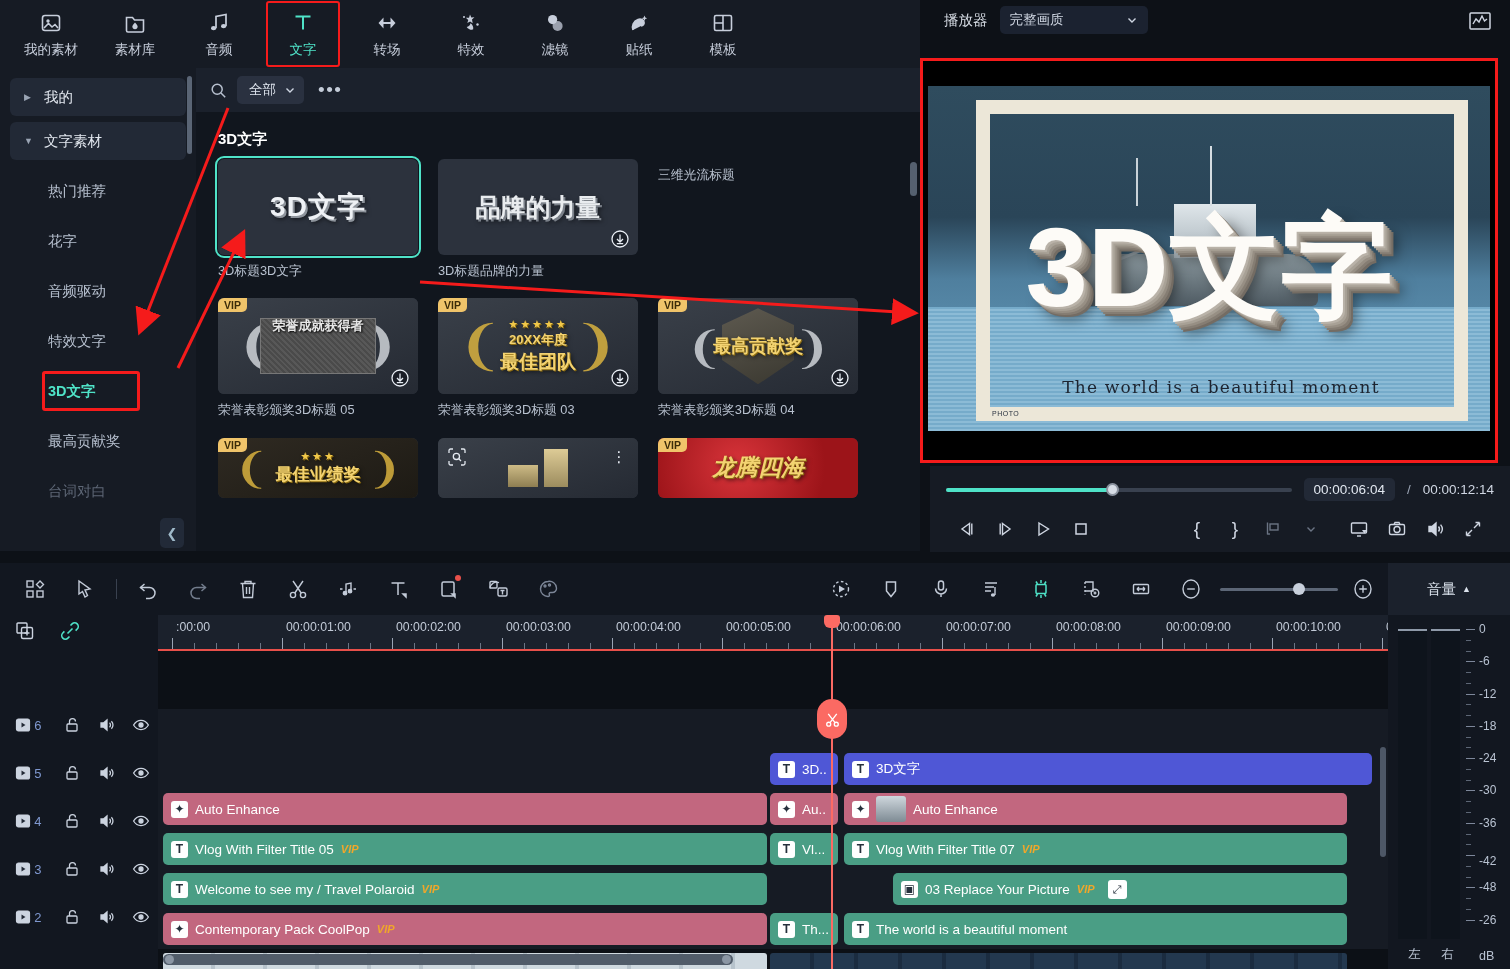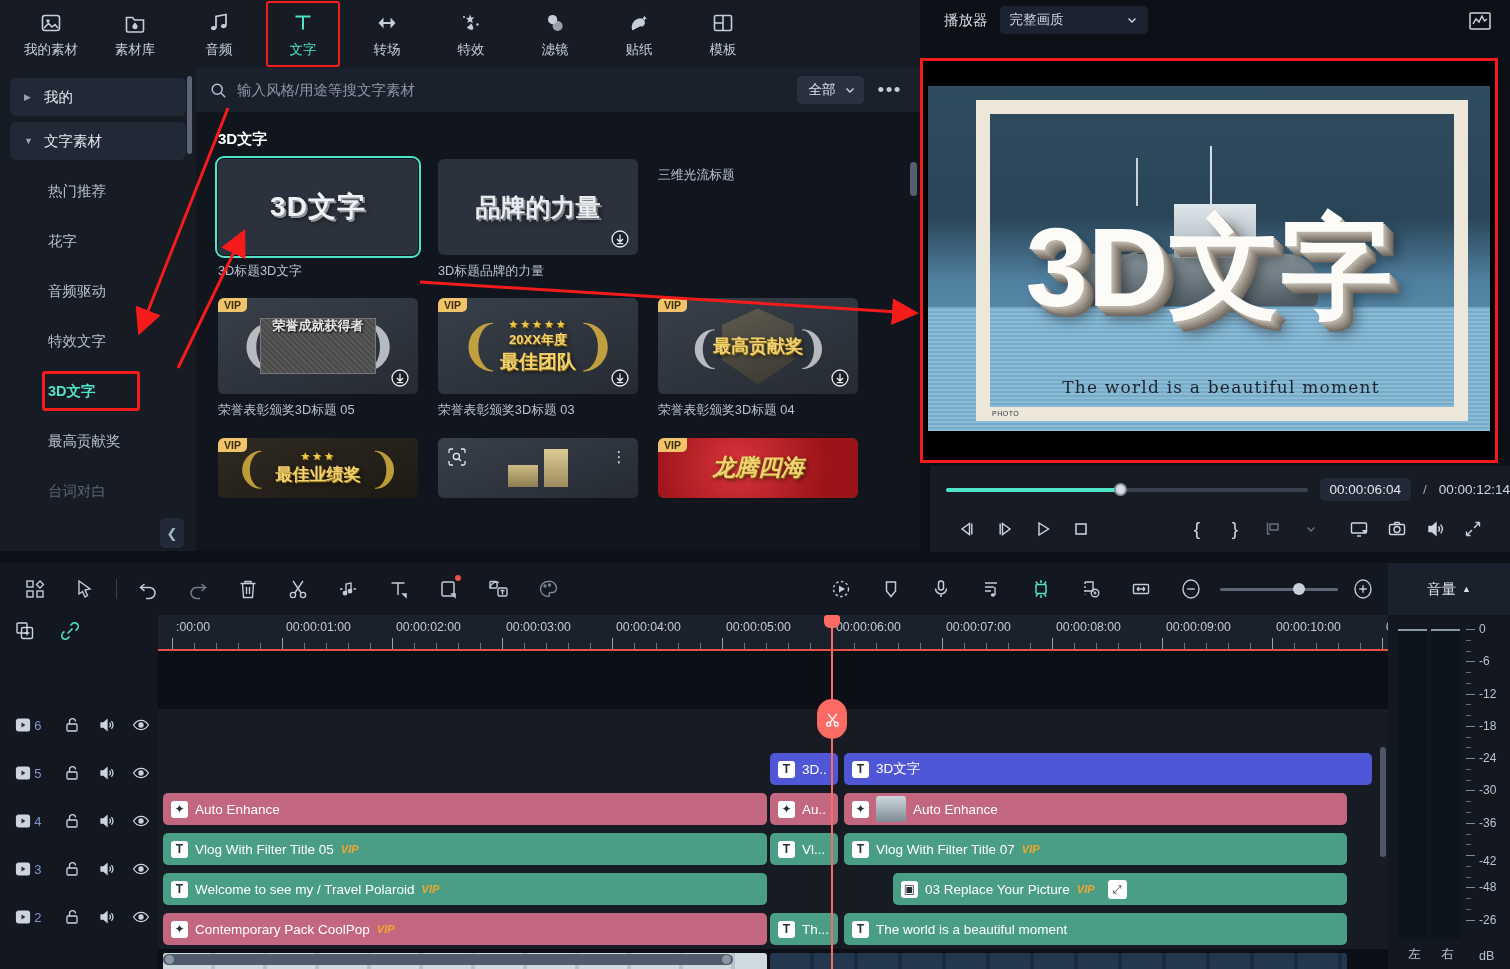--- a/index.html
+++ b/index.html
@@ -227,21 +227,21 @@
   .pv-photo {
     position: absolute; left: 64px; bottom: 14px;
     font-size: 7px; color: #2a3340; letter-spacing: .5px;
   }
 
   
   .pcontrols {
     position: absolute; left: 930px; top: 466px; width: 580px; height: 86px;
     background: #161b24;
   }
-  .prog-row { display: flex; align-items: center; padding: 12px 0 0 16px; gap: 12px; }
+  .prog-row { display: flex; align-items: center; padding: 12px 16px 0 16px; gap: 12px; }
   .prog-track {
     flex: 1; height: 4px; background: #39414f; border-radius: 3px; position: relative;
   }
   .prog-fill { position:absolute; left:0; top:0; height:4px; width: 48%; background:#4fe3c8; border-radius:3px;}
   .prog-knob {
     position:absolute; left: 48%; top: -5px; width: 13px; height: 13px; margin-left:-6px;
     background: #d7dde5; border-radius:50%; border: 2px solid #8a929e; cursor: pointer;
   }
   .tc-cur {
     background:#222936; border-radius:5px; padding: 4px 10px; font-size: 13.5px;
@@ -529,21 +529,20 @@
   </div>
 
   <div class="content">
     <div class="searchbar">
       <span class="search-ico">
         <svg width="17" height="17" viewBox="0 0 17 17" fill="none" stroke="#b7c0cf" stroke-width="1.5">
           <circle cx="7.2" cy="7.2" r="5"></circle>
             <path d="M11 11l4.2 4.2"></path>
           </svg>
       </span>
-      <input class="search-input" type="text" placeholder="输入风格/用途等搜文字素材" style="">
       <div class="filter-sel">
         <span>全部</span>
         <svg width="12" height="12" viewBox="0 0 12 12" fill="none" stroke="#cfd6e2" stroke-width="1.4">
             <path d="M2.5 4.5L6 8l3.5-3.5"></path>
           </svg>
       </div>
       <span class="dots">•••</span>
     </div>
 
     <div class="sect-title">3D文字</div>

